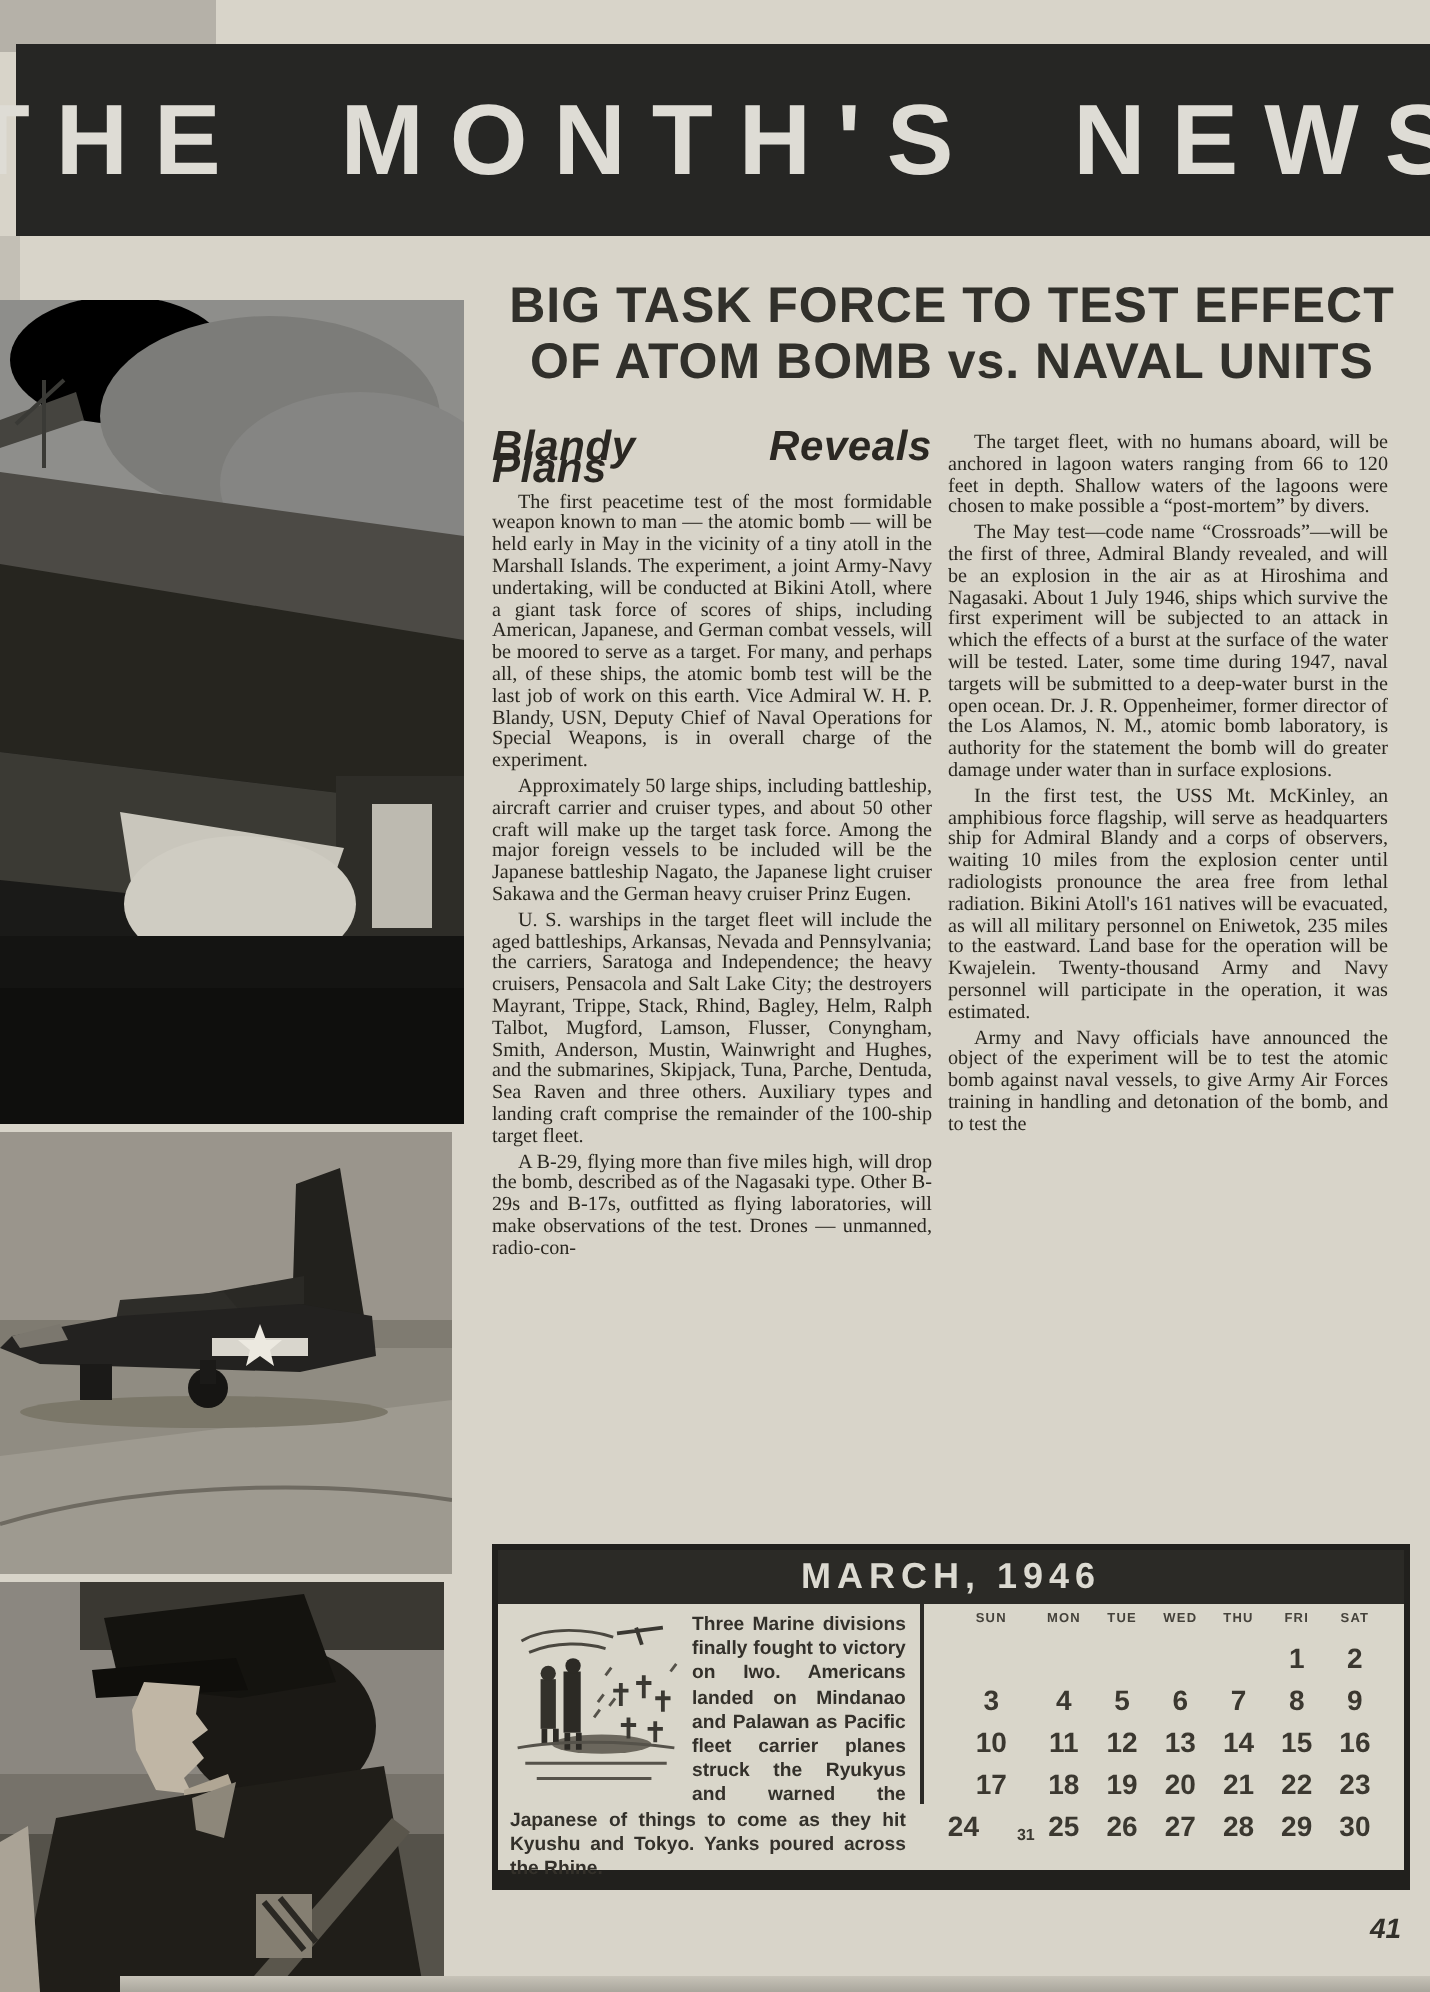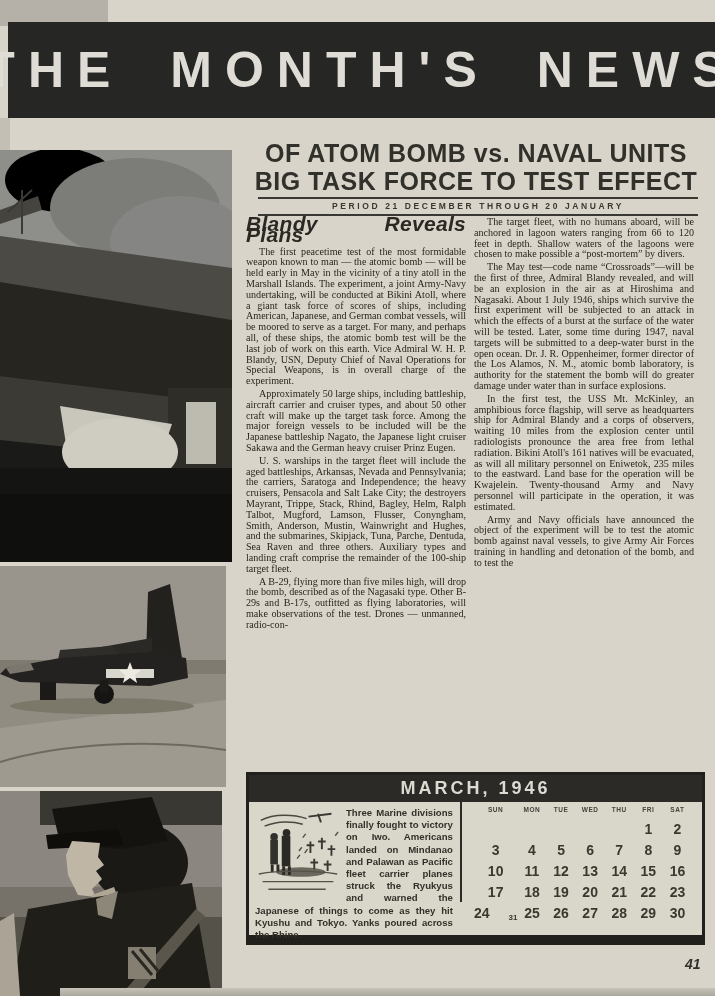--- a/index.html
+++ b/index.html
@@ -137,25 +137,24 @@
       <polygon points="28,118 96,106 192,92 212,205 10,205" fill="#201e19"></polygon>
       <polygon points="96,108 118,100 112,128 98,124" fill="#8d877a"></polygon>
       <polygon points="120,205 196,118 205,125 137,205" fill="#5a564c"></polygon>
       <rect x="128" y="156" width="28" height="32" fill="#857f72"></rect>
       <path d="M132,160 L152,184 M140,158 L158,180" stroke="#2a2823" stroke-width="3"></path>
       <polygon points="0,130 14,122 20,205 0,205" fill="#aaa396"></polygon>
     </svg>
   </div>
 
   <div class="abs headline">
+    <div>BIG TASK FORCE TO TEST EFFECT</div>
     <div>OF ATOM BOMB vs. NAVAL UNITS</div>
-    <div>BIG TASK FORCE TO TEST EFFECT</div>
-  </div>
-
-  <div class="abs period">PERIOD 21 DECEMBER THROUGH 20 JANUARY</div>
+  </div>
+
 
   <div class="abs col col1">
     <h3>Blandy Reveals Plans</h3>
     <p>The first peacetime test of the most formidable weapon known to man — the atomic bomb — will be held early in May in the vicinity of a tiny atoll in the Marshall Islands. The experiment, a joint Army-Navy undertaking, will be conducted at Bikini Atoll, where a giant task force of scores of ships, including American, Japanese, and German combat vessels, will be moored to serve as a target. For many, and perhaps all, of these ships, the atomic bomb test will be the last job of work on this earth. Vice Admiral W. H. P. Blandy, USN, Deputy Chief of Naval Operations for Special Weapons, is in overall charge of the experiment.</p>
     <p>Approximately 50 large ships, including battleship, aircraft carrier and cruiser types, and about 50 other craft will make up the target task force. Among the major foreign vessels to be included will be the Japanese battleship Nagato, the Japanese light cruiser Sakawa and the German heavy cruiser Prinz Eugen.</p>
     <p>U. S. warships in the target fleet will include the aged battleships, Arkansas, Nevada and Pennsylvania; the carriers, Saratoga and Independence; the heavy cruisers, Pensacola and Salt Lake City; the destroyers Mayrant, Trippe, Stack, Rhind, Bagley, Helm, Ralph Talbot, Mugford, Lamson, Flusser, Conyngham, Smith, Anderson, Mustin, Wainwright and Hughes, and the submarines, Skipjack, Tuna, Parche, Dentuda, Sea Raven and three others. Auxiliary types and landing craft comprise the remainder of the 100-ship target fleet.</p>
     <p>A B-29, flying more than five miles high, will drop the bomb, described as of the Nagasaki type. Other B-29s and B-17s, outfitted as flying laboratories, will make observations of the test. Drones — unmanned, radio-con-</p>
   </div>
 
   <div class="abs col col2">

